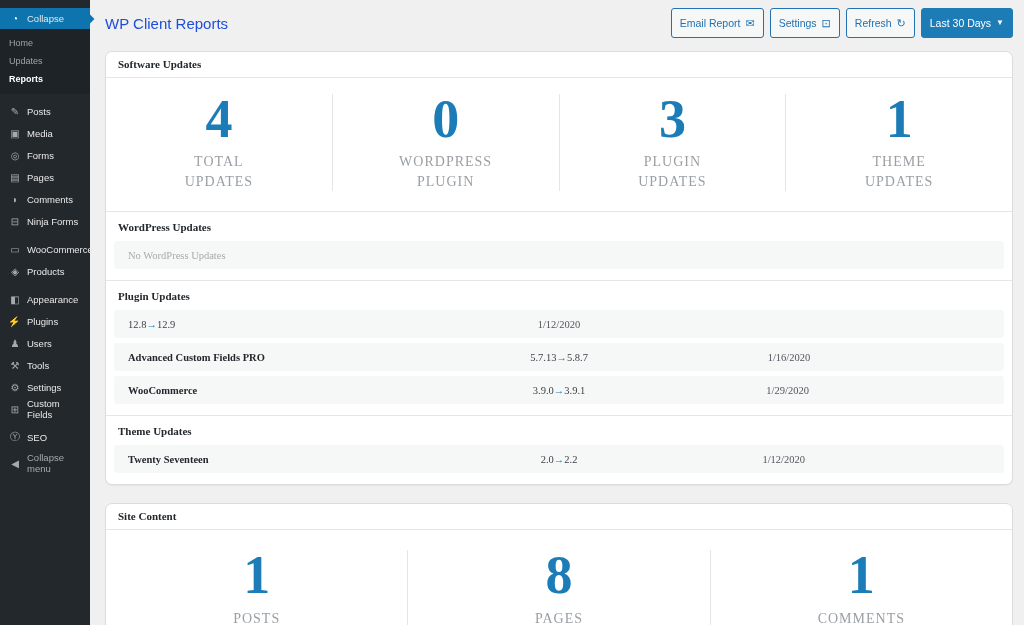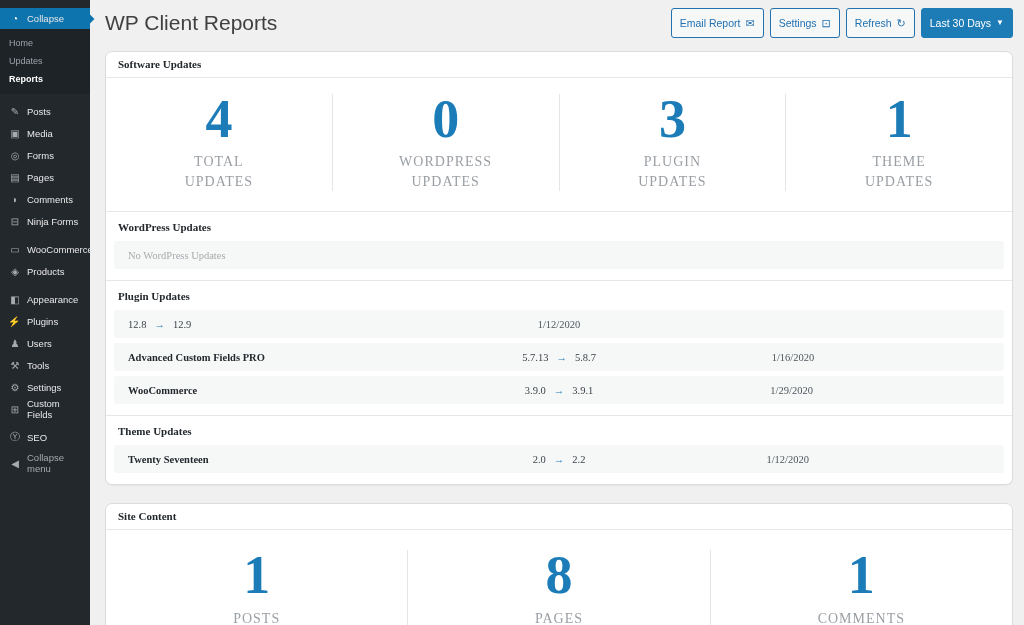--- a/index.html
+++ b/index.html
@@ -15,21 +15,21 @@
   .active-arrow { position:absolute; right:-3px; top:50%; width:7px; height:7px; background:#0d74ad; transform:translateY(-50%) rotate(45deg); }
   .sb-submenu { background:#1d2327; padding:5px 0 6px; }
   .sb-sub { display:flex; align-items:center; height:18px; padding-left:9px; font-size:9px; color:#9ea3a8; cursor:pointer; }
   .sb-sub.current { color:#fff; font-weight:bold;text-align:center; }
   .gap { margin-top:6px; }
   .sb-item.collapse { margin-top:4px; color:#a7aaad; }
 
   
   .main { flex:1; padding:0 11px 0 15px; }
   .page-head { display:flex; align-items:center; padding-top:8px; margin-bottom:13px; }
-  .page-title { font-size:21px; font-weight:400; color:#404040; flex:1; }
+  .page-title { font-size:15px; font-weight:400; color:#1d4ed8; flex:1; }
   .actions { display:flex; gap:6px; align-items:center; }
   .btn { display:inline-flex; align-items:center; gap:5px; height:30px; padding:0 8px; font-size:10.5px;
          font-family:inherit; border:1px solid #2271b1; border-radius:3px; background:#f6f7f7; color:#2271b1; cursor:pointer; }
   .btn .btn-ico { font-size:11px; line-height:1; }
   .btn.primary { background:#1d7cb6; border-color:#1d7cb6; color:#fff; }
   .btn.primary .btn-ico { font-size:8px; }
 
   
   .panel { background:#fff; border:1px solid #dcdcde; border-radius:7px; box-shadow:0 1px 1px rgba(0,0,0,.04); margin-bottom:18px;font-family:Liberation Serif, serif; }
   .panel-h { padding:6px 12px 7px; font-size:11px; font-weight:bold; color:#23282d; border-bottom:1px solid #e4e6e8; }
@@ -39,21 +39,21 @@
   .stat + .stat { border-left:1px solid #e5e5e5; }
   .stat-num { font-size:54px; font-weight:bold; color:#1c7cb8; line-height:.95; }
   .stat-label { margin-top:7px; font-size:14px; letter-spacing:1px; color:#9a9fa4; white-space:pre-line; line-height:1.4; }
 
   .subsec { border-top:1px solid #e4e6e8; padding:7px 8px 11px; }
   .sub-h { font-size:11px; font-weight:bold; color:#23282d; padding:2px 0 8px 4px; }
   .urow { display:grid; grid-template-columns:1fr auto 1fr; align-items:center; height:28px; padding:0 14px;
           background:#f6f7f7; border-radius:3px; margin-bottom:5px; font-size:10.5px; }
   .urow:last-child { margin-bottom:0; }
   .urow .name { font-weight:bold; color:#23282d; }
-  .versions { display:flex; align-items:center; gap:8px; color:#3c434a; }
+  .versions { display:flex; align-items:center; gap:0; color:#3c434a; }
   .v-arrow { color:#1c7cb8; font-weight:bold; }
   .rdate { text-align:center; color:#50575e; }
   .urow.empty { display:flex; color:#a7aaad; }
 </style>
 </head>
 <body>
 
 <aside class="sidebar">
   <div class="sb-item active">
     <span class="sb-ico">◔</span>
@@ -161,21 +161,21 @@
 
     <div class="stats">
       <div class="stat">
         <div class="stat-num">4</div>
         <div class="stat-label">TOTAL
 UPDATES</div>
       </div>
       <div class="stat">
         <div class="stat-num">0</div>
         <div class="stat-label">WORDPRESS
-UPDATES</div>
+PLUGIN</div>
       </div>
       <div class="stat">
         <div class="stat-num">3</div>
         <div class="stat-label">PLUGIN
 UPDATES</div>
       </div>
       <div class="stat">
         <div class="stat-num">1</div>
         <div class="stat-label">THEME
 UPDATES</div>

